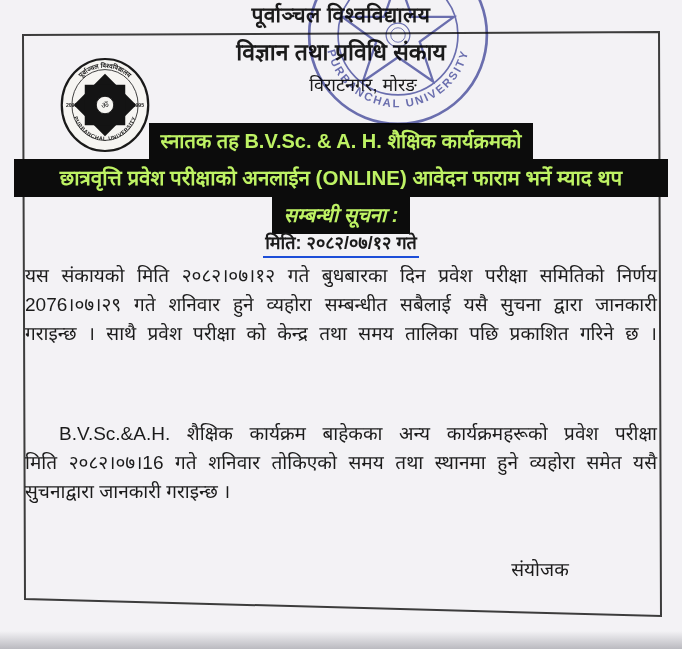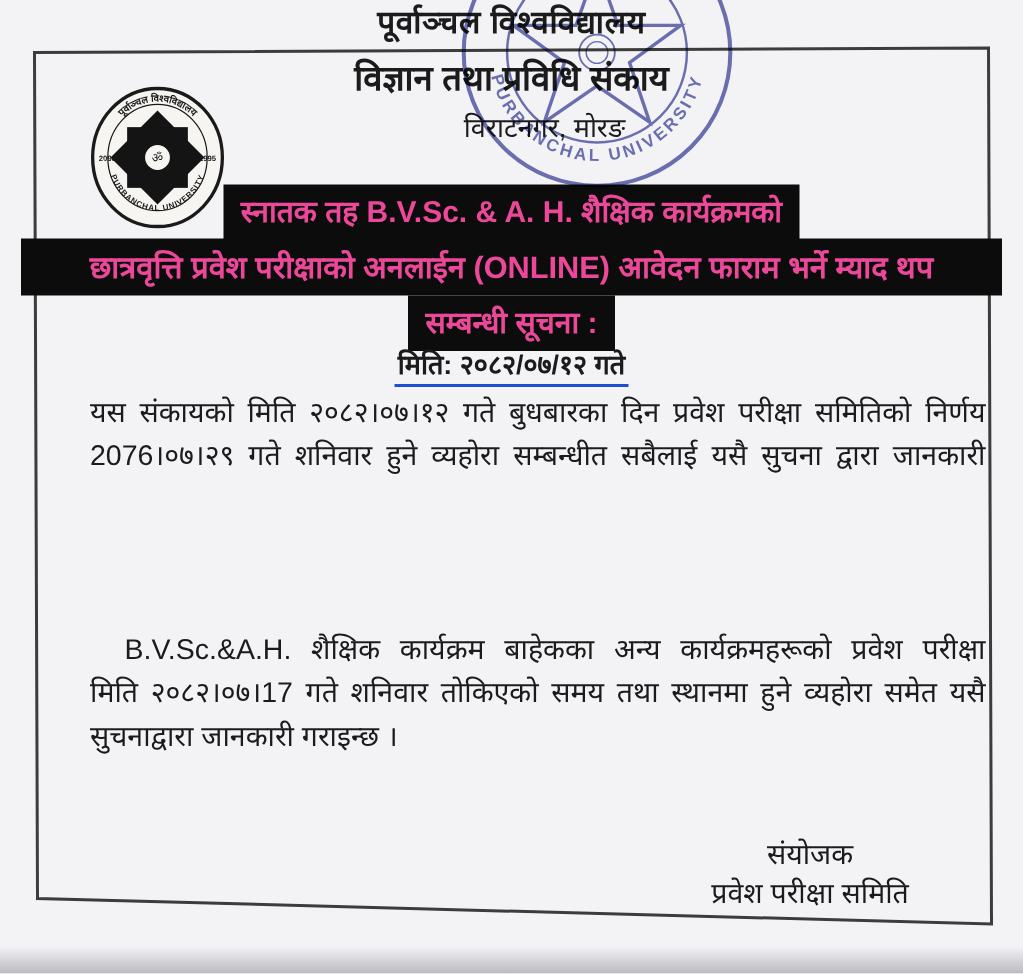--- a/index.html
+++ b/index.html
@@ -18,35 +18,35 @@
   .header-block{position:absolute;left:0;right:0;top:40;text-align:center;}
   .hdr1{font-size:21px;font-weight:bold;letter-spacing:.5px;}
   .hdr2{font-size:23px;font-weight:bold;margin-top:7px;}
   .hdr3{font-size:18px;margin-top:5px;margin-left:44px;}
   
   .logo{position:absolute;left:59px;top:56px;width:92px;height:98px;}
   .stamp{position:absolute;left:305px;top:-58px;width:186px;height:186px;
          opacity:.8;mix-blend-mode:multiply;pointer-events:none;}
   
   .barwrap{position:absolute;left:0;right:0;text-align:center;}
-  .bar{display:inline-block;background:#0c0c0c;color:#ec4899;font-weight:bold;
+  .bar{display:inline-block;background:#0c0c0c;color:#bef264;font-weight:bold;
        padding:4px 12px 6px 12px;white-space:nowrap;}
   .bar1wrap{top:123px;} .bar1{font-size:20px;}
   .bar2wrap{top:159px;} .bar2{font-size:20.5px;min-width:630px;}
-  .bar3wrap{top:197px;} .bar3{font-size:20px;}
+  .bar3wrap{top:197px;font-style:italic;} .bar3{font-size:20px;}
   .datewrap{position:absolute;left:0;right:0;top:230px;text-align:center;}
   .dateline{display:inline-block;font-size:18px;font-weight:bold;
             border-bottom:2px solid #1d4ed8;padding:0 2px 2px 2px;}
   
   .para{position:absolute;left:25px;width:632px;font-size:19px;line-height:29px;}
   .para1{top:261px;}
   .para2{top:419px;}
-  .pline{text-align:justify;text-align-last:justify;white-space:normal;padding-left:35px;}
+  .pline{text-align:justify;text-align-last:justify;white-space:normal;}
   .pline.lastline{text-align-last:left;}
-  .pline.indent{padding-left:58px;}
+  .pline.indent{padding-left:34px;}
   
   .signature{position:absolute;top:556px;right:42px;width:200px;text-align:center;
              font-size:19px;}
   .signature .role{margin-bottom:0;}
 </style>
 </head>
 <body>
 
 <svg class="frame" width="682" height="649" viewBox="0 0 682 649">
   <polygon points="23,35 659,32 661,616 25,599" fill="none" stroke="#3c3c3c" stroke-width="2"></polygon>
@@ -94,31 +94,31 @@
   <span class="bar bar3">सम्बन्धी सूचना :</span>
 </div>
 
 <div class="datewrap">
   <span class="dateline">मिति: २०८२/०७/१२ गते</span>
 </div>
 
 <div class="para para1">
   <div class="pline">यस संकायको मिति २०८२।०७।१२ गते बुधबारका दिन प्रवेश परीक्षा समितिको निर्णय</div>
   <div class="pline">2076।०७।२९ गते शनिवार हुने व्यहोरा सम्बन्धीत सबैलाई यसै सुचना द्वारा जानकारी</div>
+  <div class="pline">गराइन्छ । साथै प्रवेश परीक्षा को केन्द्र तथा समय तालिका पछि प्रकाशित गरिने छ ।</div>
 </div>
 
 <div class="para para2">
   <div class="pline indent">B.V.Sc.&amp;A.H. शैक्षिक कार्यक्रम बाहेकका अन्य कार्यक्रमहरूको प्रवेश परीक्षा</div>
-  <div class="pline">मिति २०८२।०७।17 गते शनिवार तोकिएको समय तथा स्थानमा हुने व्यहोरा समेत यसै</div>
+  <div class="pline">मिति २०८२।०७।16 गते शनिवार तोकिएको समय तथा स्थानमा हुने व्यहोरा समेत यसै</div>
   <div class="pline lastline">सुचनाद्वारा जानकारी गराइन्छ ।</div>
 </div>
 
 <div class="signature">
   <div class="role">संयोजक</div>
-  <div>प्रवेश परीक्षा समिति</div>
 </div>
 
 <div class="stamp">
   <svg width="186" height="186" viewBox="0 0 180 180">
     <g stroke="#4b51a3" fill="none">
       <circle cx="90" cy="90" r="86" stroke-width="2.6"></circle>
       <circle cx="90" cy="90" r="58" stroke-width="1.6"></circle>
       <polygon points="90,34 103.5,72.5 144,72.5 111,96.5 124,135 90,111.5 56,135 69,96.5 36,72.5 76.5,72.5" stroke-width="2.2"></polygon>
       <circle cx="90" cy="90" r="11.5" stroke-width="1.2"></circle>
       <circle cx="90" cy="90" r="7" stroke-width="0.9"></circle>

